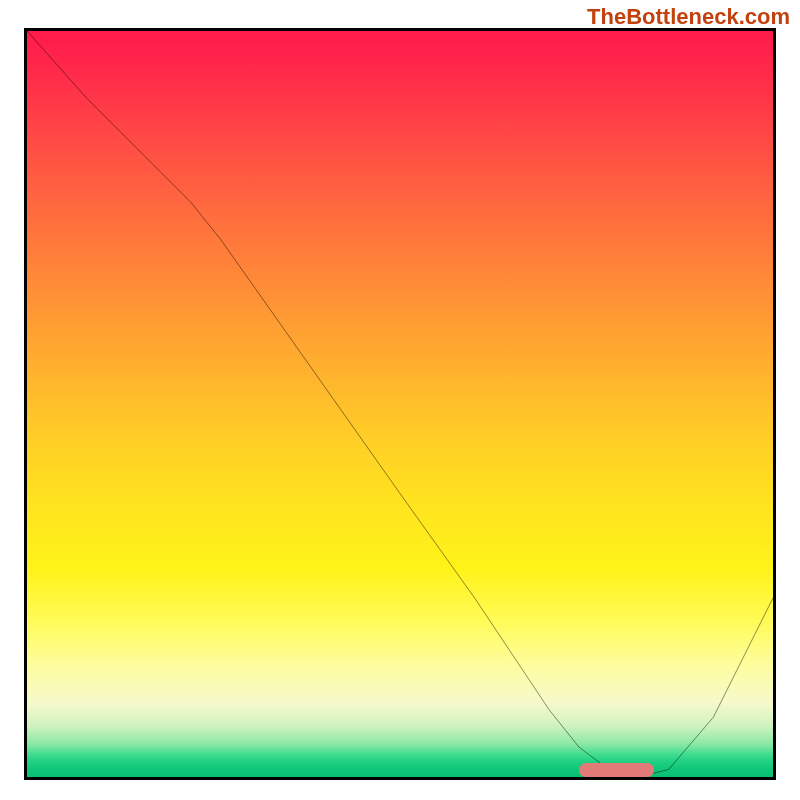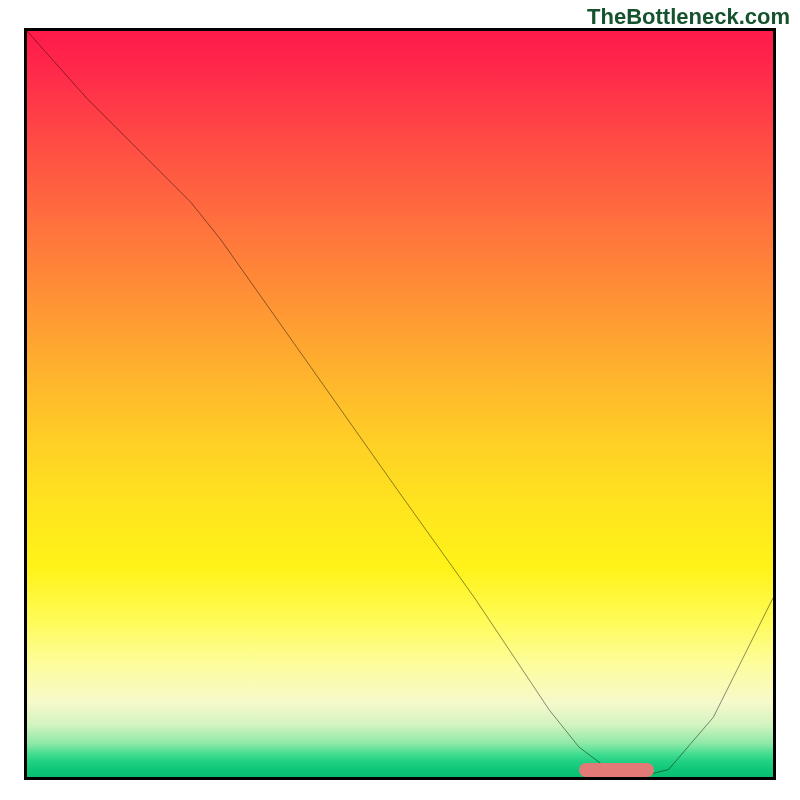--- a/index.html
+++ b/index.html
@@ -10,21 +10,21 @@
     position: relative;
     font-family: Arial, Helvetica, sans-serif;
     background: #ffffff;
   }
   .watermark {
     position: absolute;
     top: 4px;
     right: 10px;
     font-size: 22px;
     font-weight: bold;
-    color: #14532d;
+    color: #c2410c;
     z-index: 10;
   }
   .plot-frame {
     position: absolute;
     left: 24px;
     top: 28px;
     width: 752px;
     height: 752px;
     border: 3px solid #000;
     box-sizing: border-box;

